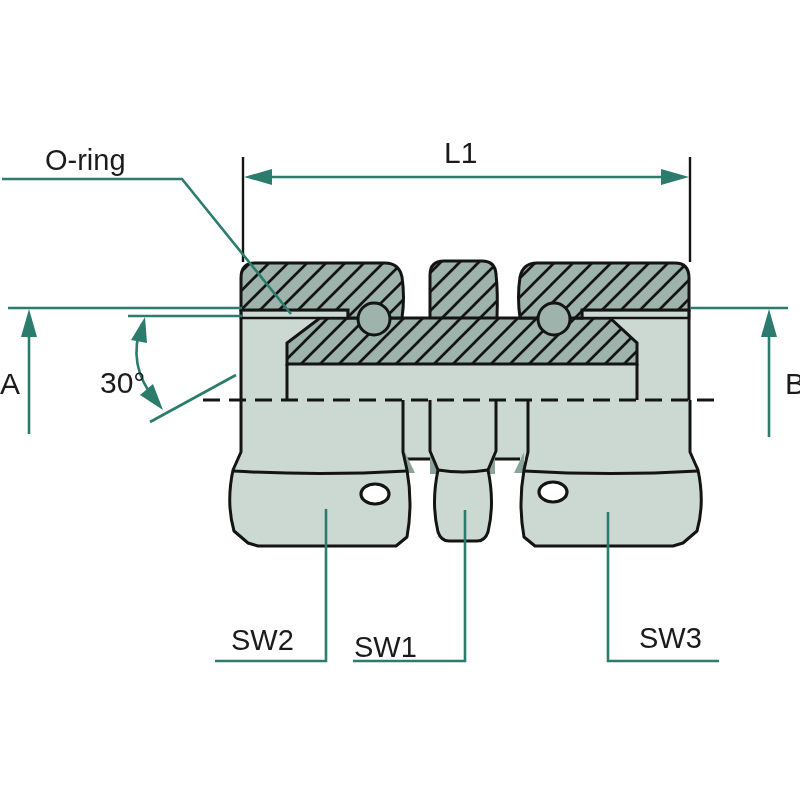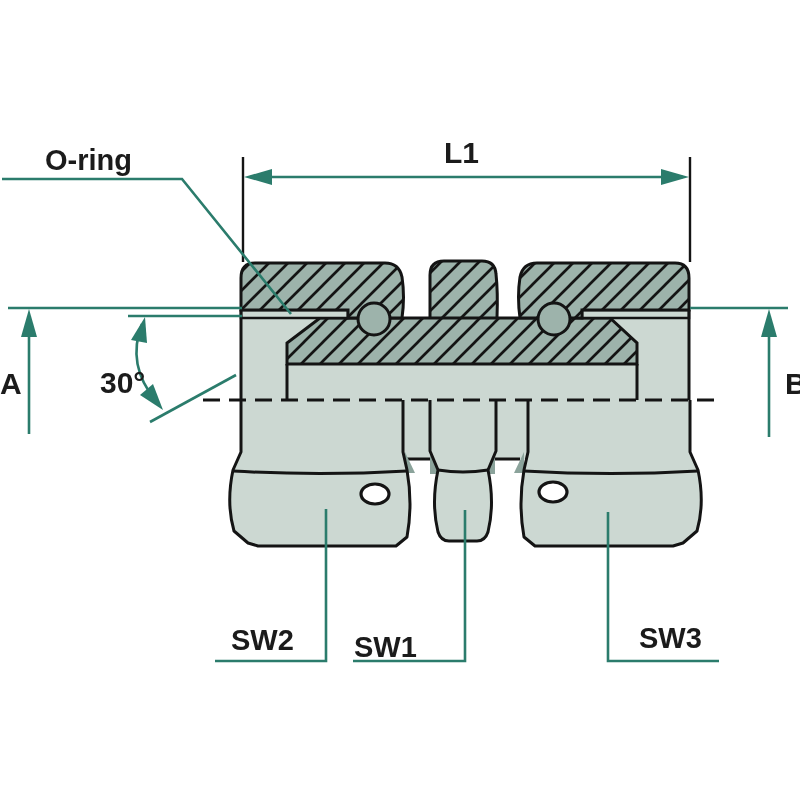--- a/index.html
+++ b/index.html
@@ -1,16 +1,16 @@
 <!DOCTYPE html>
 <html style="--c-annotation: #2b7c6c; --c-outline: #141414; --c-section-fill: #9db3ab; --c-body-fill: #ccd8d2; --c-shadow-fill: #8ba39b; --c-text: #1b1b1b; --c-background: #ffffff;"><head>
 <meta charset="utf-8">
 <style>
   html,body{margin:0;padding:0;background:var(--c-background,#ffffff);}
-  .stage{position:relative;width:800px;height:800px;background:var(--c-background,#ffffff);overflow:hidden;font-weight:bold;}
+  .stage{position:relative;width:800px;height:800px;background:var(--c-background,#ffffff);overflow:hidden;}
   svg{display:block;}
   svg text{font-family:"Liberation Sans","DejaVu Sans",sans-serif;fill:var(--c-text,#1b1b1b);}
   .t30{font-size:30px;}
   .t29{font-size:29px;}
   .hatch-bg{fill:var(--c-section-fill,#9db3ab);}
   .hatch-line{stroke:var(--c-outline,#141414);stroke-width:2.7;}
   .hatched{fill:url(#hatch);stroke:var(--c-outline,#141414);stroke-width:3;}
   .hatched-nostroke{fill:url(#hatch);stroke:none;}
   .stroke-black{fill:none;stroke:var(--c-outline,#141414);stroke-width:3;stroke-linejoin:round;}
   .stroke-black-thin{fill:none;stroke:var(--c-outline,#141414);stroke-width:2.4;}

